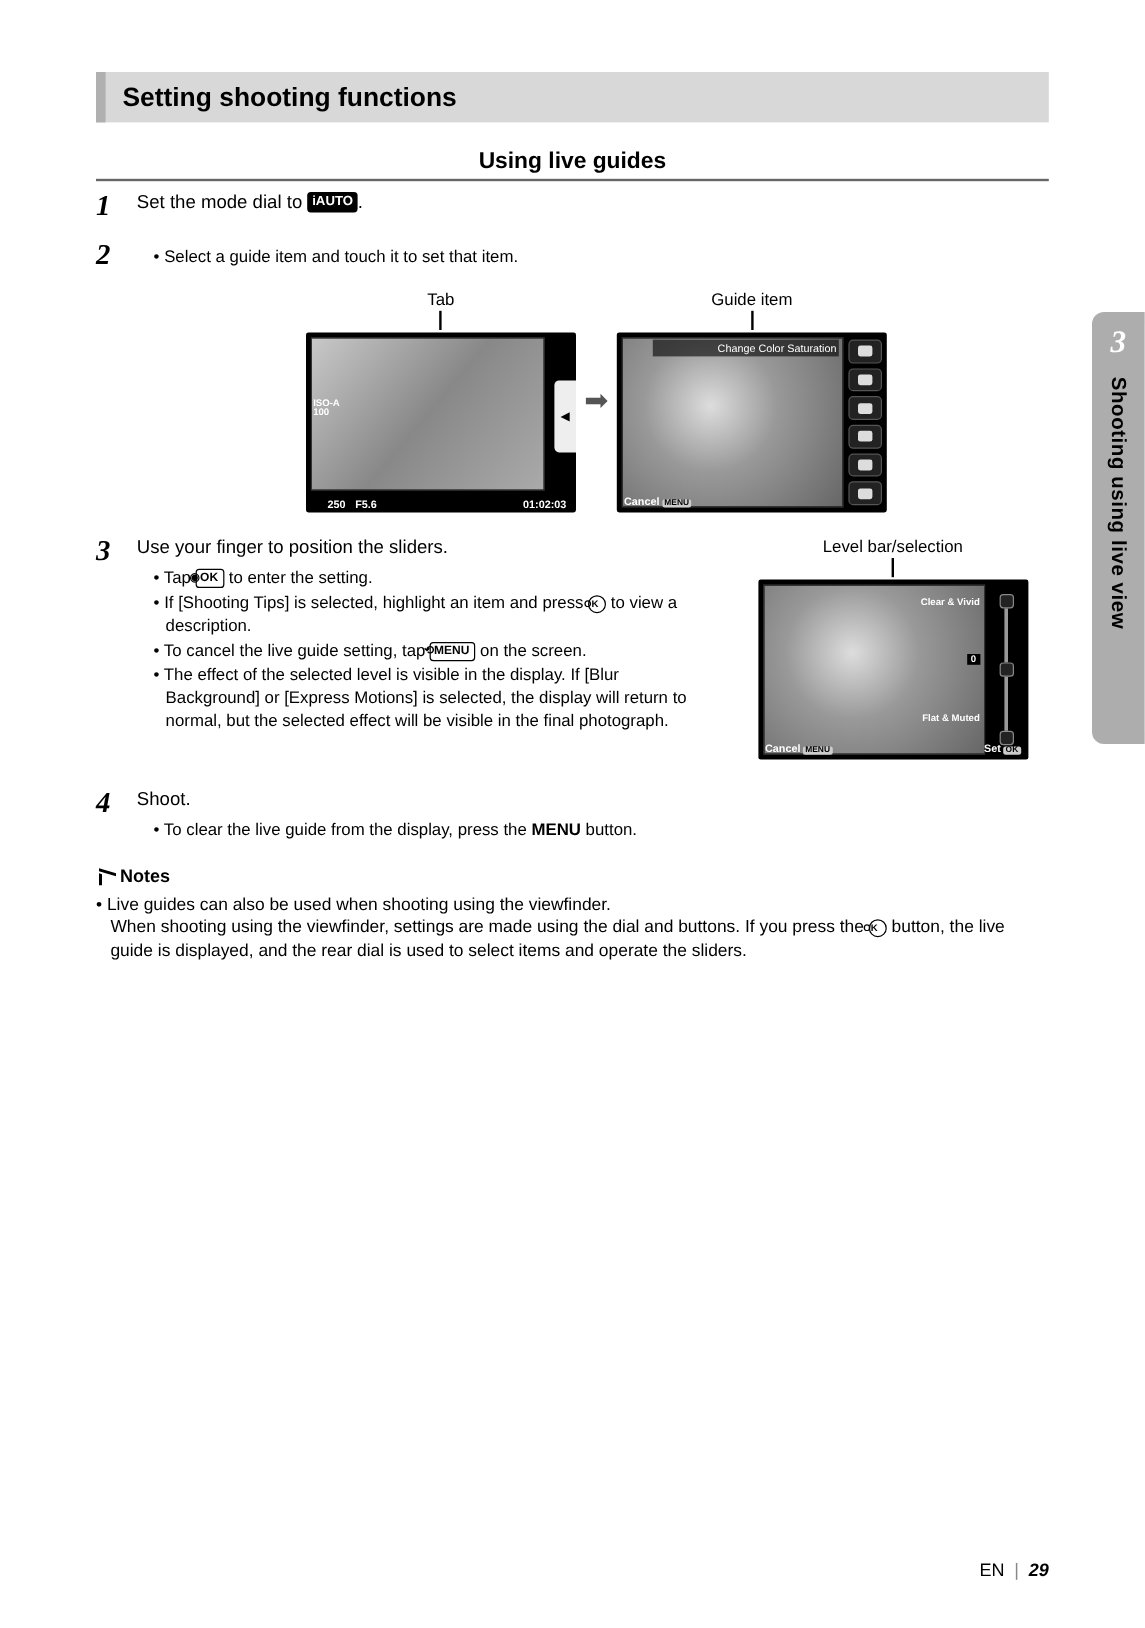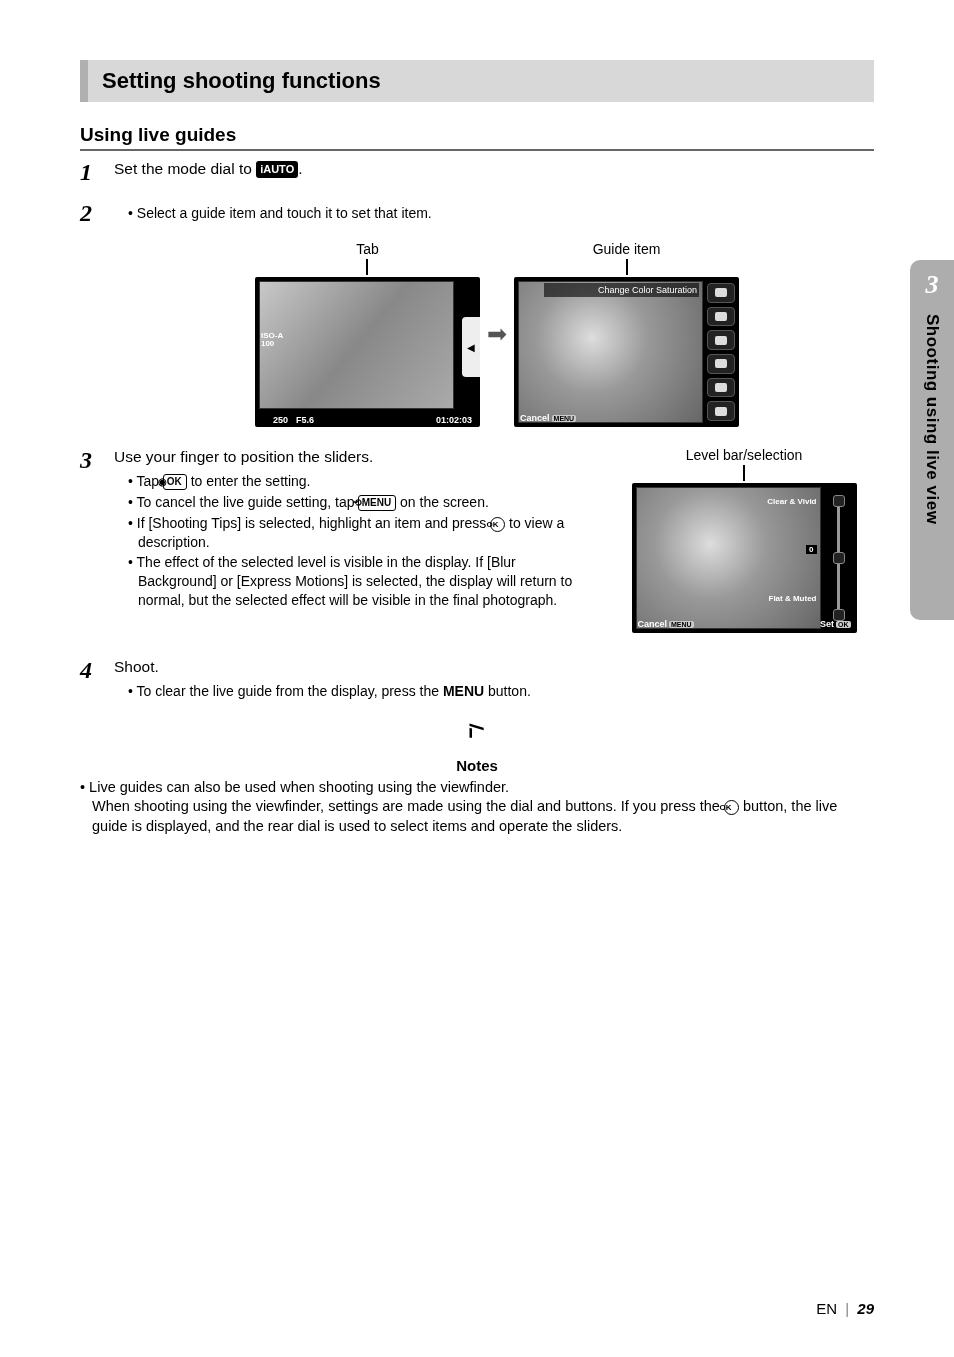--- a/index.html
+++ b/index.html
@@ -17,20 +17,21 @@
     padding: 8px 14px;
     border-left: 8px solid #b0b0b0;
     margin-bottom: 22px;
   }
   .section-bar span { font-size: 22px; font-weight: bold; }
   .subheading {
     font-size: 19px; font-weight: bold;
     border-bottom: 2px solid #666;
     padding-bottom: 3px;
     margin-bottom: 8px;
+    text-align: center;
   }
   .intro { font-size: 15px; line-height: 1.35; margin-bottom: 14px; }
   .iauto-chip {
     display: inline-block; background: #000; color: #fff;
     font-size: 11px; font-weight: bold; padding: 1px 4px;
     border-radius: 3px; vertical-align: middle;
     font-family: Arial;
   }
   .step { display: flex; margin-bottom: 14px; }
   .step-num {
@@ -118,24 +119,23 @@
     display:inline-block; border:1px solid #000; font-size:10px;
     padding:0 4px; border-radius:3px; vertical-align:middle; font-weight:bold;
   }
   .inline-ok{
     display:inline-block; width:15px; height:15px; border:1.3px solid #000;
     border-radius:50%; font-size:8px; text-align:center; line-height:13px;
     vertical-align:middle; font-weight:bold;
   }
 
   .notes-head{
-    display:flex; align-items:center; gap:16px;
+    display:flex; align-items:center; gap:0;
     font-weight:bold; font-family: Arial; margin: 18px 0 4px;
     font-size: 15px;
-    flex-direction: column;
   }
   .notes-head svg{width:20px;height:20px;}
   .notes-body{font-size:14.5px; padding-left:12px; text-indent:-12px; line-height:1.35;}
   .notes-body::before{content:" • ";}
 
   .side-tab{
     position:absolute; right:0; top:260px; width:44px; height:360px;
     background:#adadad; border-radius:10px 0 0 10px;
     display:flex; flex-direction:column; align-items:center;
     padding-top:10px;
@@ -226,22 +226,22 @@
     </div>
   </div>
 
   <div class="step3-wrap">
     <div class="step step3-text">
       <div class="step-num">3</div>
       <div class="step-body">
         <div>Use your finger to position the sliders.</div>
         <div class="bullet">
           <div class="bullet-row"><span>Tap </span><span class="inline-btn">◉OK</span><span> to enter the setting.</span></div>
+          <div class="bullet-row"><span>If [Shooting Tips] is selected, highlight an item and press </span><span class="inline-ok">OK</span><span> to view a description.</span></div>
           <div class="bullet-row"><span>To cancel the live guide setting, tap </span><span class="inline-btn">⟲MENU</span><span> on the screen.</span></div>
-          <div class="bullet-row"><span>If [Shooting Tips] is selected, highlight an item and press </span><span class="inline-ok">OK</span><span> to view a description.</span></div>
           <div class="bullet-row">The effect of the selected level is visible in the display. If [Blur Background] or [Express Motions] is selected, the display will return to normal, but the selected effect will be visible in the final photograph.</div>
         </div>
       </div>
     </div>
     <div class="step3-fig fig-col">
       <div class="callout"><span>Level bar/selection</span><div class="line"></div></div>
       <div class="lcd lcd3">
         <div class="img-area"></div>
         <div class="label-top">Clear &amp; Vivid</div>
         <div class="label-mid">0</div>

